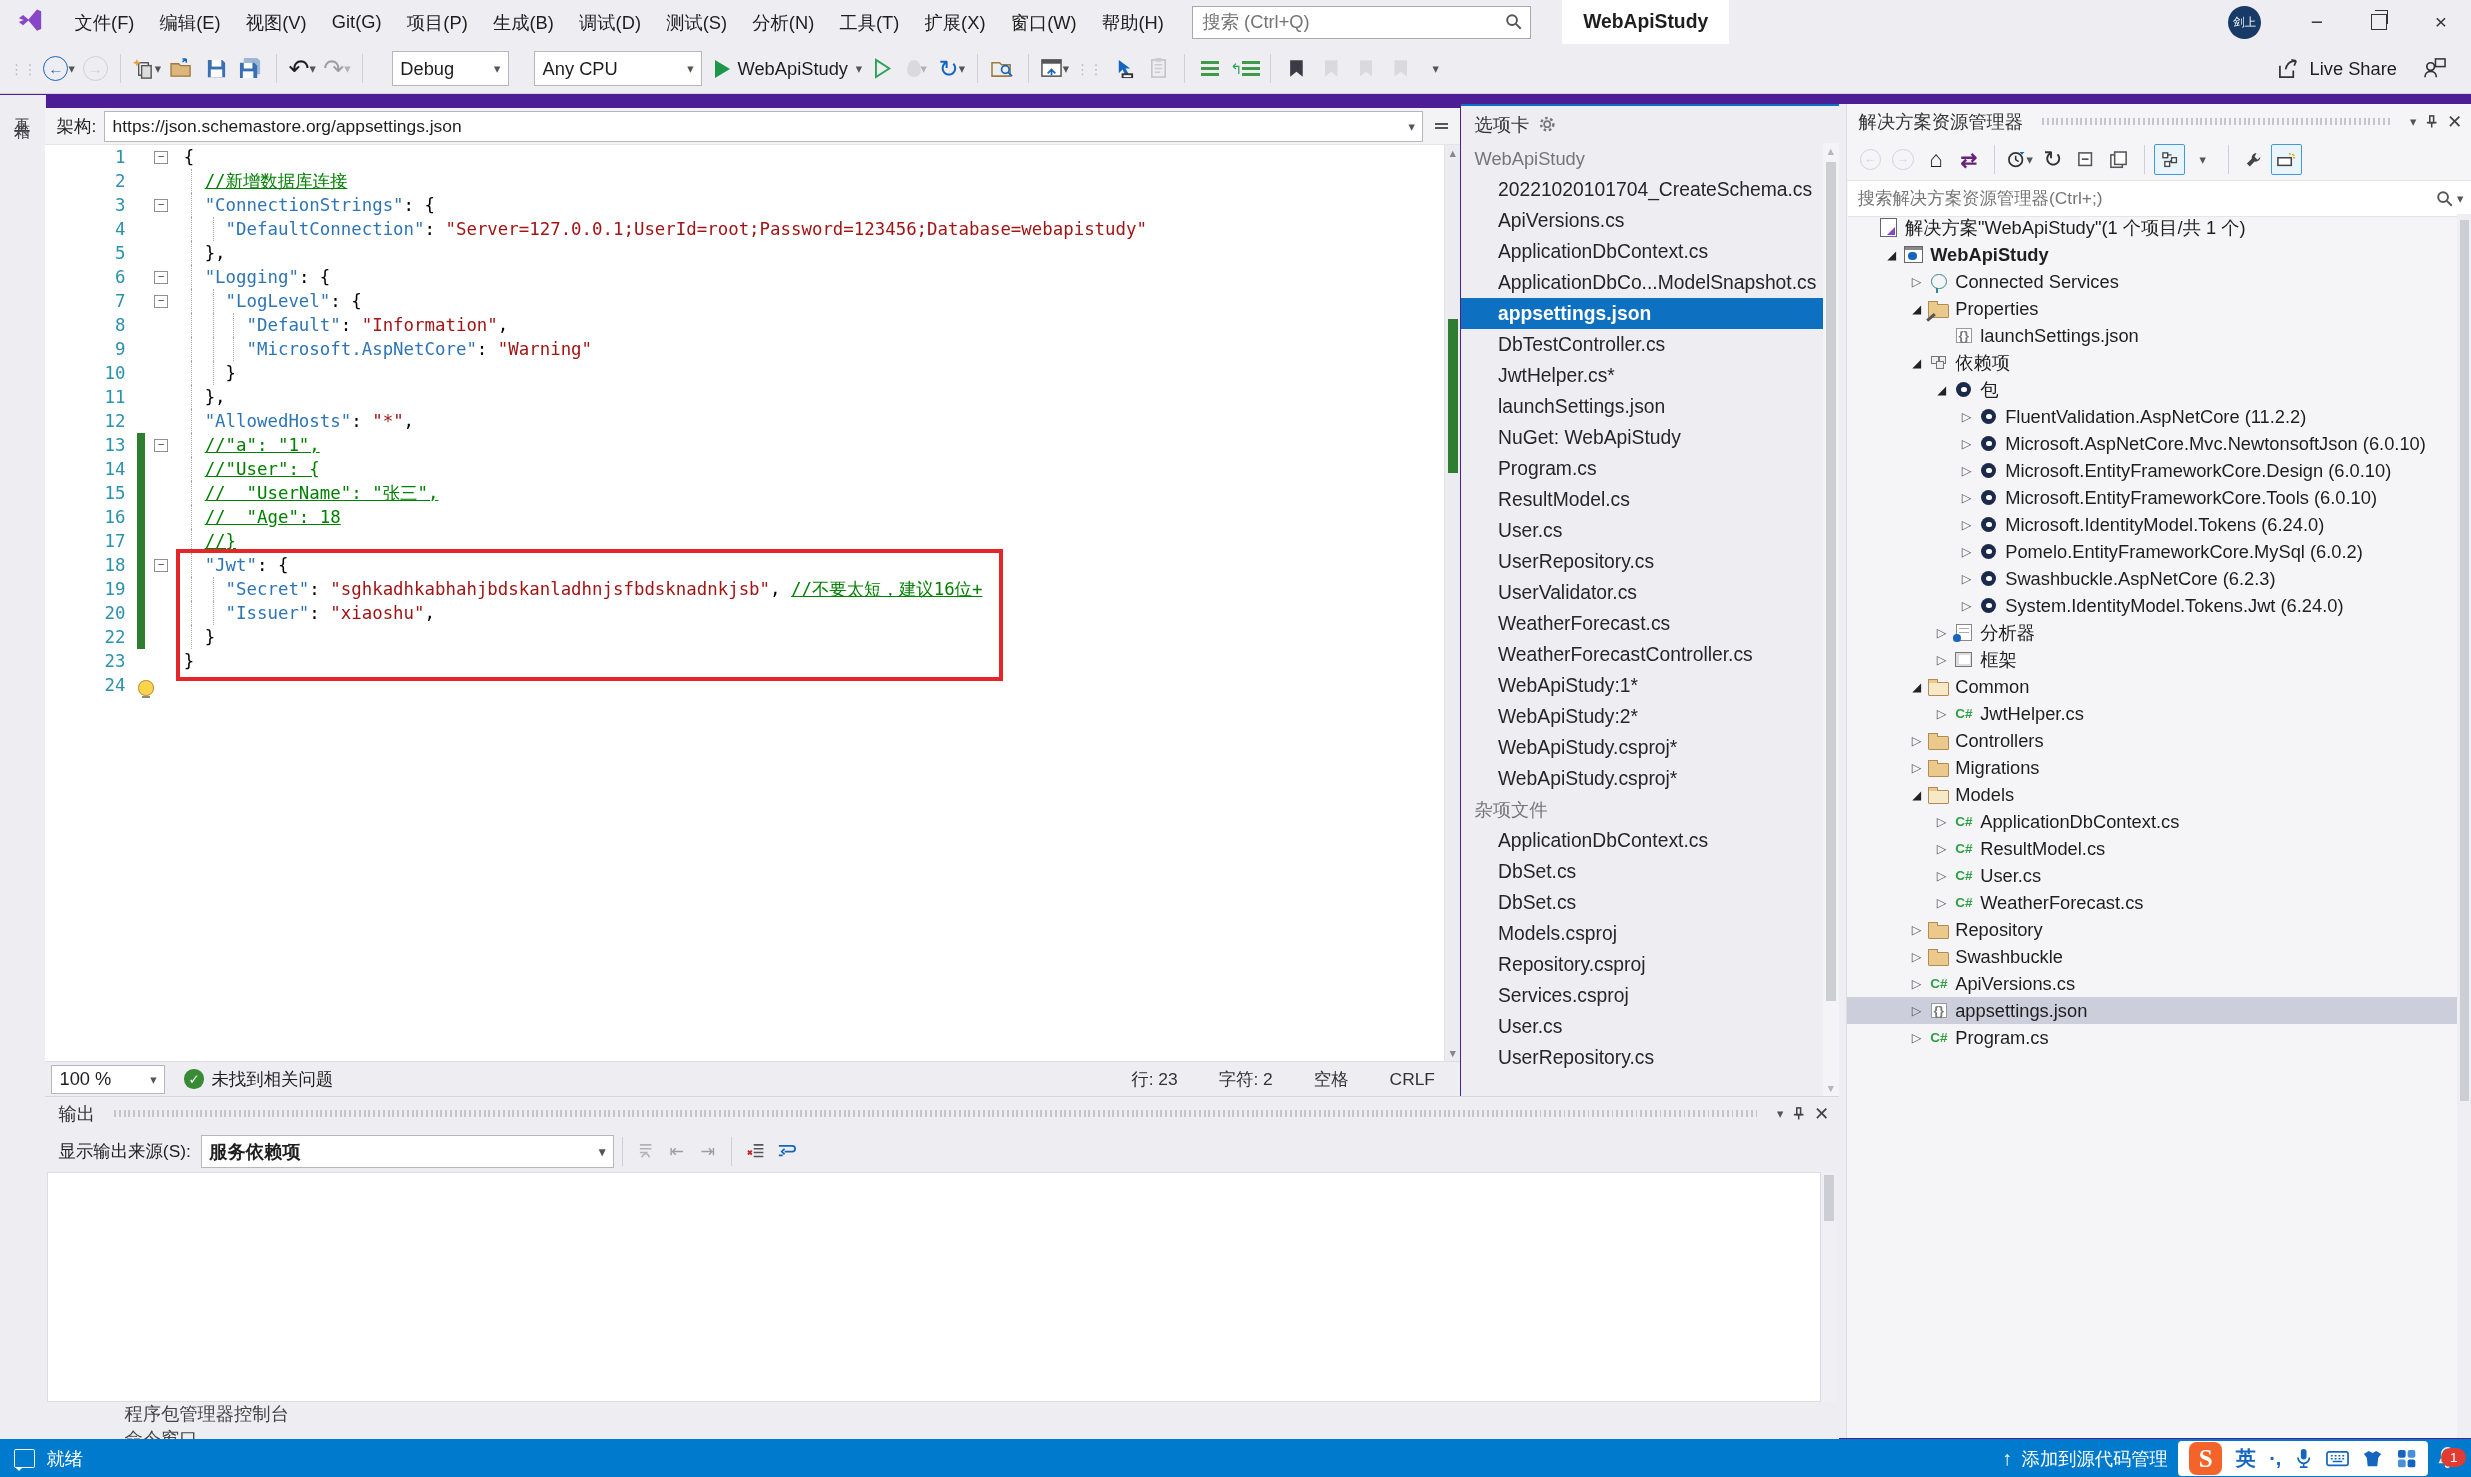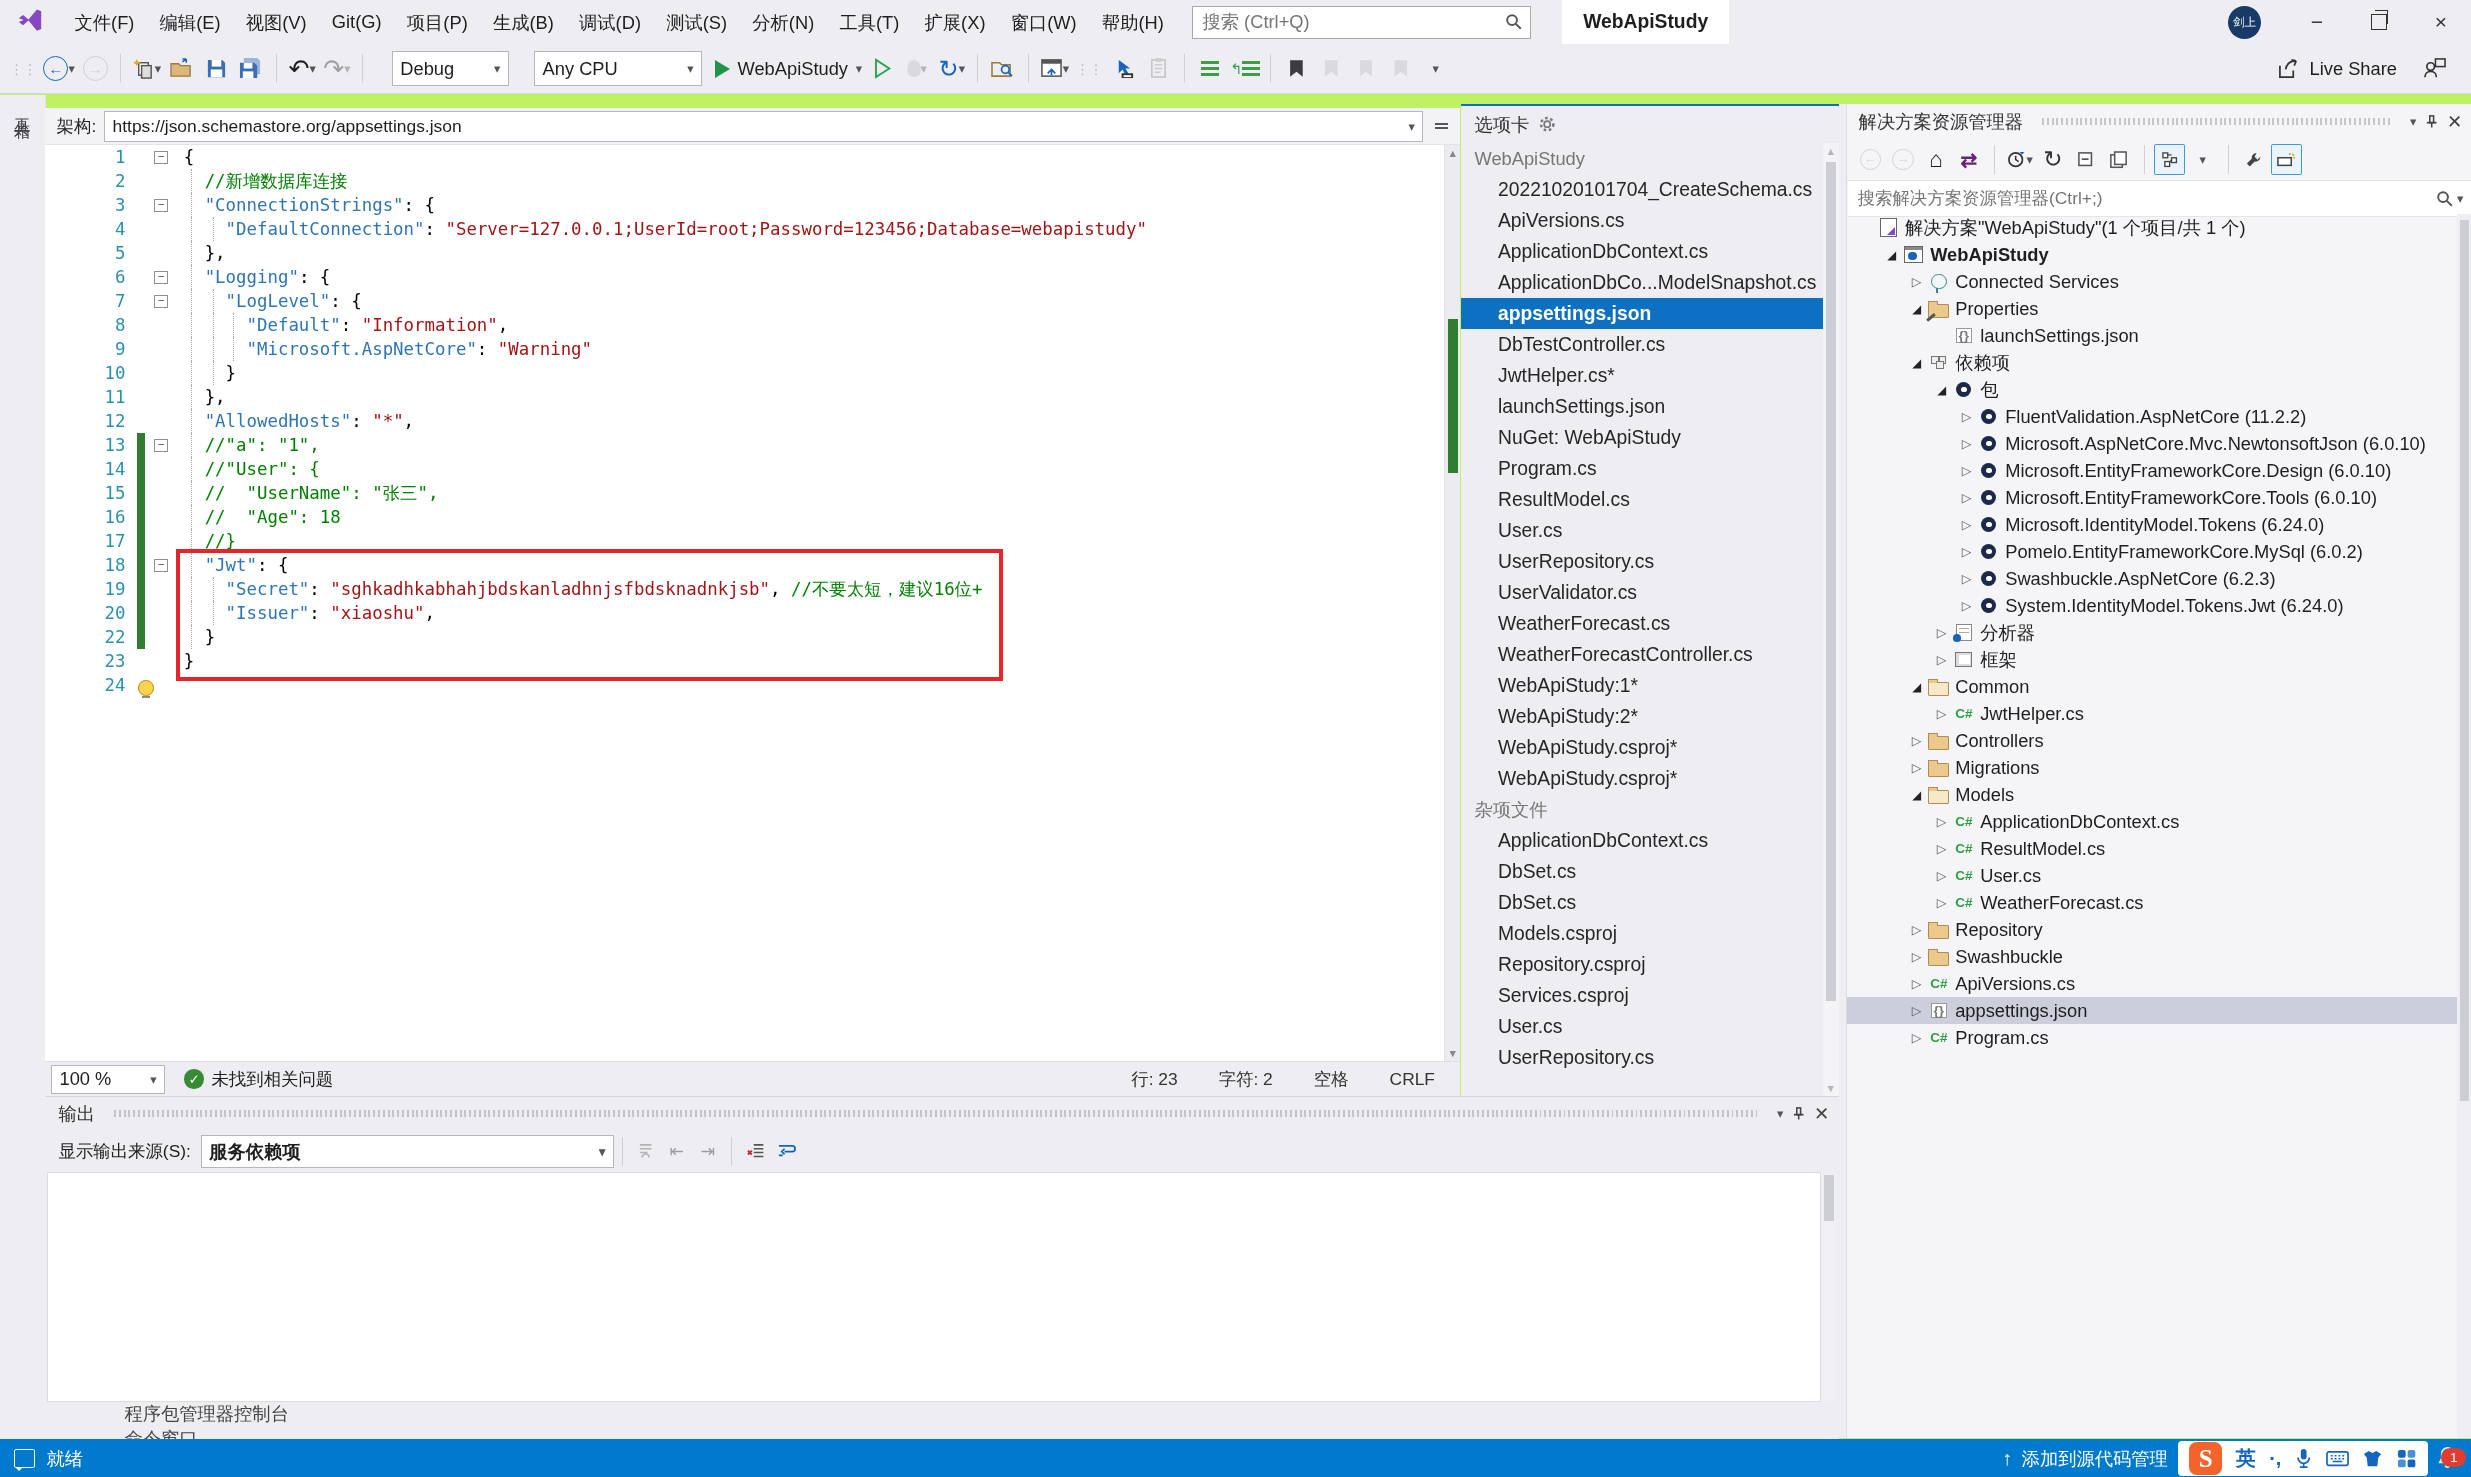--- a/index.html
+++ b/index.html
@@ -1,16 +1,16 @@
 <!DOCTYPE html>
 <html><head>
 <meta charset="utf-8">
 <style>
   html,body{margin:0;padding:0;background:#c8c8cc;}
-  #app{position:relative;width:2472px;height:1477px;background:#bef264;font-family:"Liberation Sans",sans-serif;color:#1e1e1e;overflow:hidden;}
+  #app{position:relative;width:2472px;height:1477px;background:#4c1d95;font-family:"Liberation Sans",sans-serif;color:#1e1e1e;overflow:hidden;}
   .abs{position:absolute;}
   .flex{display:flex;align-items:center;}
   .sep{width:1px;height:29px;background:#cfcfd6;margin:0 7.7px;}
   .grip{flex:1;height:7.7px;margin:0 11.6px;background:repeating-linear-gradient(90deg,#b9b9c0 0 1.9px,transparent 1.9px 4.8px);opacity:.8;}
   .chev{font-size:12.6px;color:#555;}
   input{font-family:"Liberation Sans",sans-serif;}
 
   
   #titlebar{left:0;top:0;width:2472px;height:44px;display:flex;align-items:center;background:#eeeef2;}
   #vslogo{width:33px;height:29px;margin:0 13.5px 0 15.4px;}
@@ -51,21 +51,21 @@
   #split-handle i{display:block;width:13.5px;height:1.9px;background:#555;}
   #code-area{left:0;top:37px;width:1399px;height:916px;overflow:hidden;background:#fff;}
   .cline{position:relative;height:24px;display:flex;font-family:"DejaVu Sans Mono",monospace;font-size:17.4px;line-height:24px;white-space:pre;}
   .lnum{width:92px;text-align:right;padding-right:11.6px;color:#2b91af;box-sizing:border-box;flex:none;}
   .chgbar{width:7.7px;flex:none;}
   .chgbar.on{background:#2f7d31;}
   .foldcol{width:39px;flex:none;position:relative;}
   .foldbox{position:absolute;left:9.7px;top:5.8px;width:11.6px;height:11.6px;border:1px solid #8f8f8f;background:#fff;font-size:10.6px;line-height:9.7px;text-align:center;color:#555;}
   .ctext{position:relative;padding-left:0;}
   .guide{position:absolute;top:0;bottom:0;width:0;border-left:1px dotted #a9a9a9;}
-  .tok-pn{color:#000;} .tok-key{color:#2e75b6;} .tok-str{color:#a31515;} .tok-com{color:#008000;}
+  .tok-pn{color:#000;} .tok-key{color:#2e75b6;} .tok-str{color:#a31515;} .tok-com{color:#008000;text-decoration:underline;}
   #curline{left:145px;top:568px;width:1251px;height:24px;background:#f3f7fb;border:1px solid #b9c7d4;box-sizing:border-box;}
   #bulb{left:93px;top:572px;width:15.4px;height:15.4px;}
   #bulb .g{width:13.5px;height:13.5px;border-radius:50%;background:#fcd34d;border:1px solid #b08d1e;margin:0 auto;}
   #bulb .s{width:7.7px;height:2.9px;background:#8a8a8a;margin:0 auto;}
   #red-annotation{left:131px;top:441px;width:827px;height:132px;border:4.8px solid #e5252a;box-sizing:border-box;pointer-events:none;}
   #ed-scroll{left:1399px;top:37px;width:16.4px;height:916px;background:#ececf0;border-left:1px solid #e0e0e5;box-sizing:border-box;}
   #ed-scroll .arr{height:16.4px;text-align:center;font-size:10.6px;color:#888;line-height:16.4px;}
   #ed-mark-green{position:absolute;left:2.9px;top:174px;width:10.6px;height:154px;background:#2f7d31;}
   #ed-status{left:0;top:953px;width:1415px;height:35px;background:#eeeef2;display:flex;align-items:center;font-size:17.4px;border-top:1px solid #dcdce2;box-sizing:border-box;}
   #zoom-combo{width:97px;height:27px;margin-left:5.8px;}

